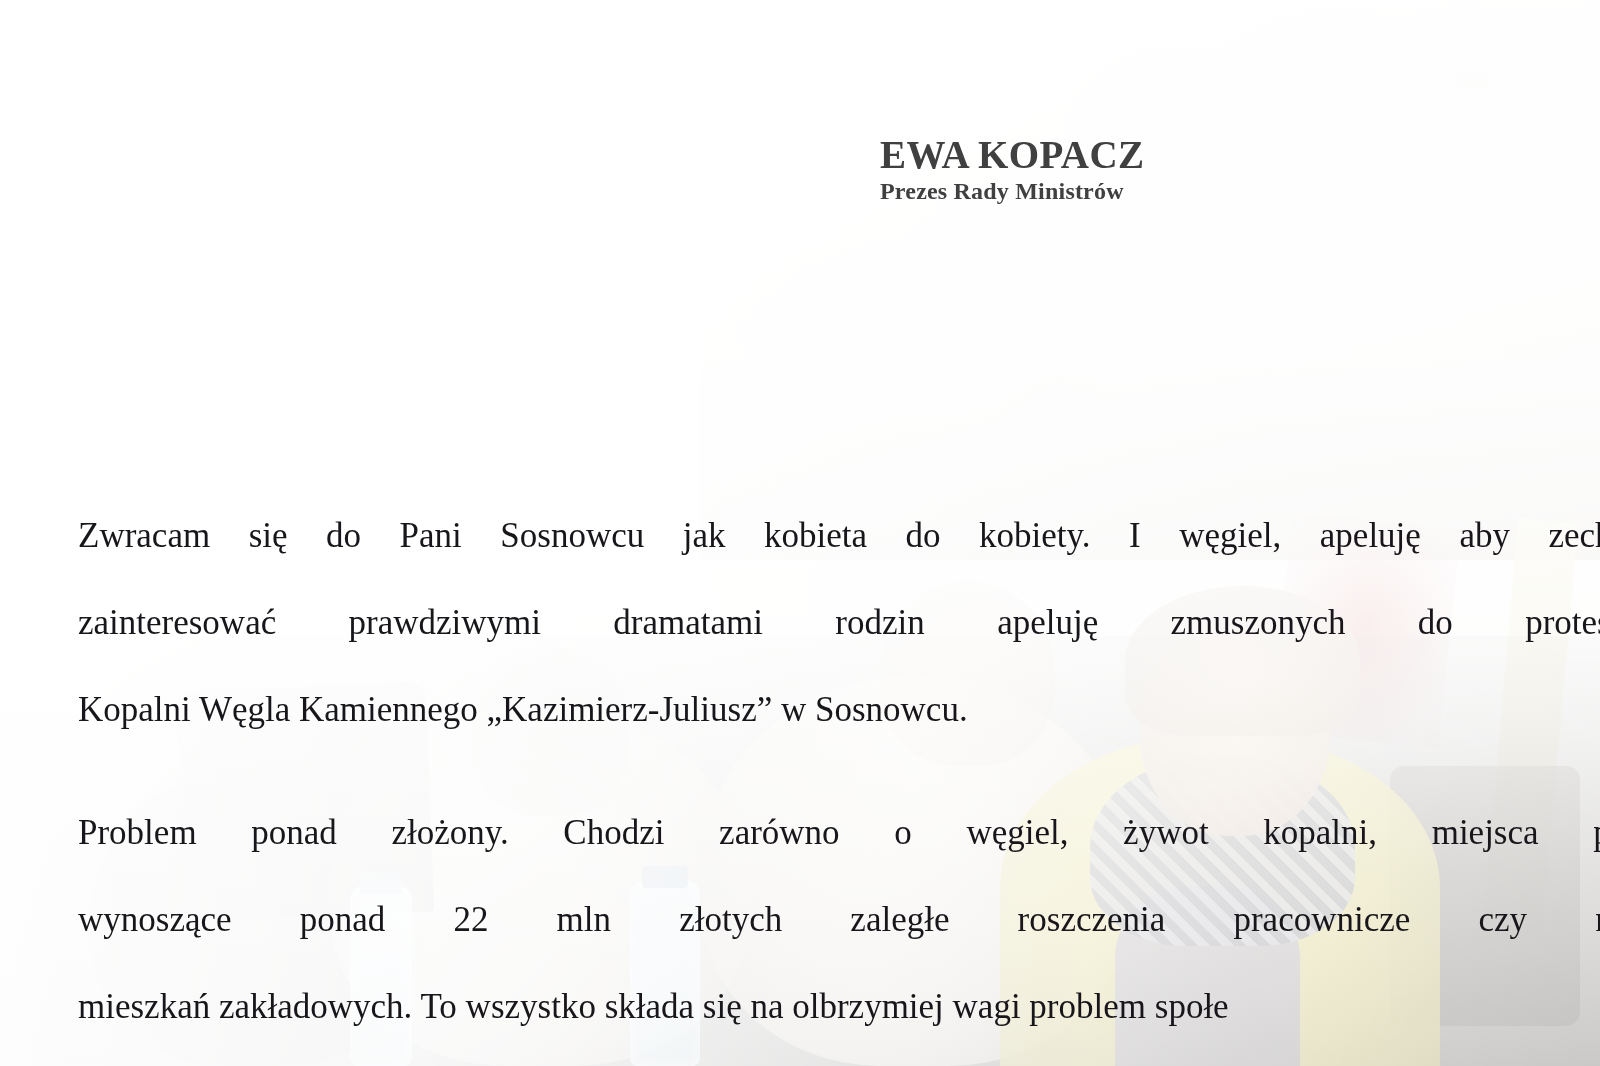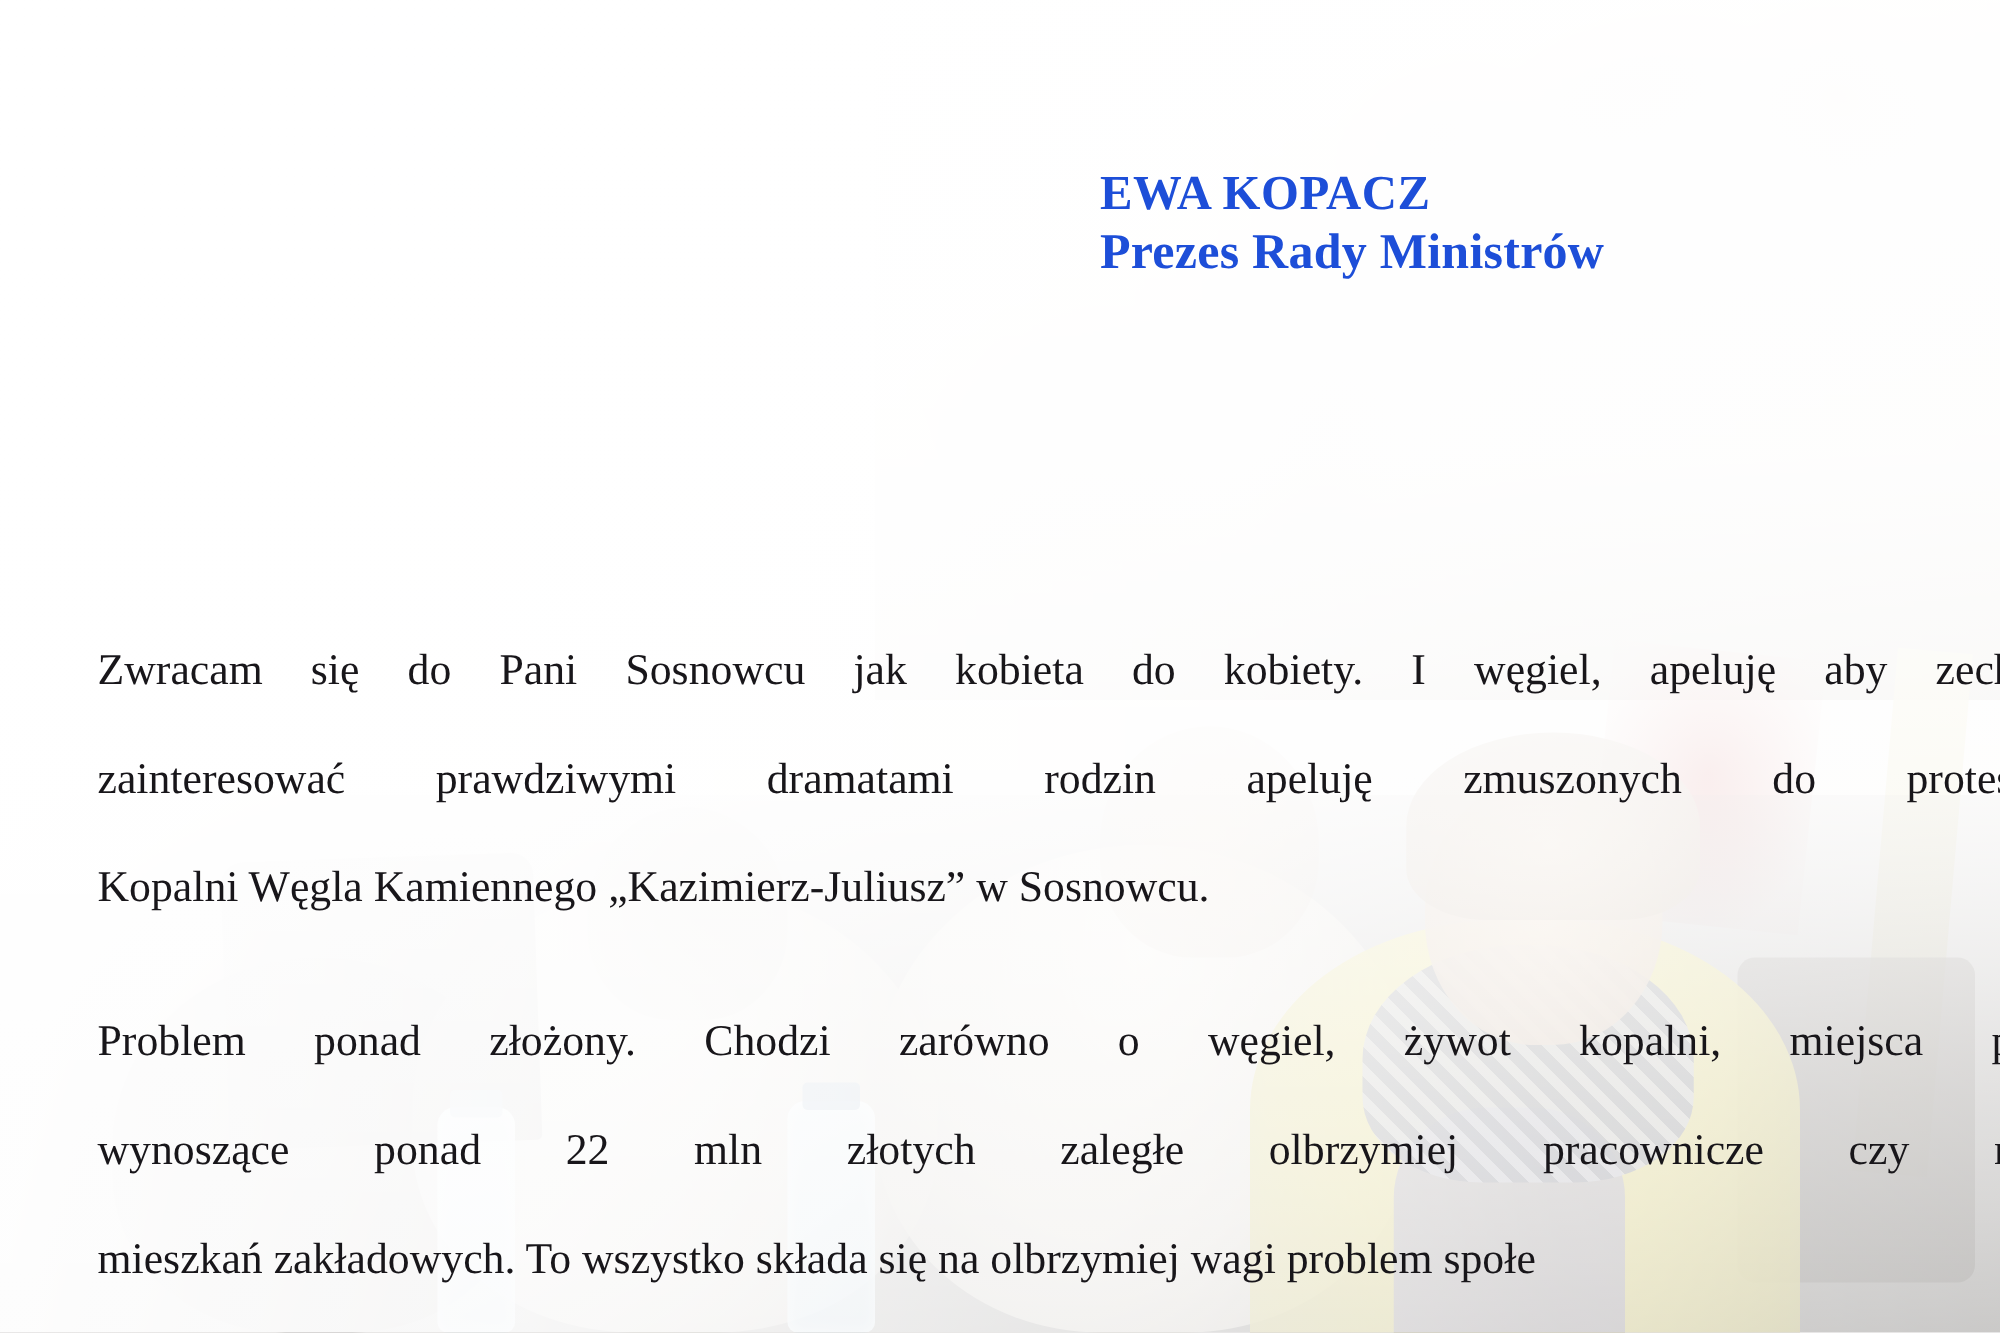--- a/index.html
+++ b/index.html
@@ -183,31 +183,31 @@
 
   
   #doc {
     position: absolute;
     inset: 0;
   }
   #signature-block {
     position: absolute;
     left: 880px;
     top: 133px;
-    color: #1d4ed8;
+    color: #404040;
   }
   #signature-name {
     font-size: 39px;
     font-weight: bold;
     letter-spacing: .4px;
     line-height: 1.12;
     white-space: nowrap;
   }
   #signature-title {
-    font-size: 40px;
+    font-size: 24px;
     font-weight: bold;
     letter-spacing: .2px;
     line-height: 1.18;
     white-space: nowrap;
   }
   #body-text {
     position: absolute;
     left: 78px;
     top: 492px;
     width: 1560px;
@@ -315,21 +315,21 @@
             <span>miejsca</span>
             <span>pra</span>
           </span>
         <span class="para-line justify">
             <span>wynoszące</span>
             <span>ponad</span>
             <span>22</span>
             <span>mln</span>
             <span>złotych</span>
             <span>zaległe</span>
-            <span>olbrzymiej</span>
+            <span>roszczenia</span>
             <span>pracownicze</span>
             <span>czy</span>
             <span>nie</span>
           </span>
         <span class="para-line">mieszkań zakładowych. To wszystko składa się na olbrzymiej wagi problem społe</span>
       </p>
 
     </div>
   </div>
 </div>

